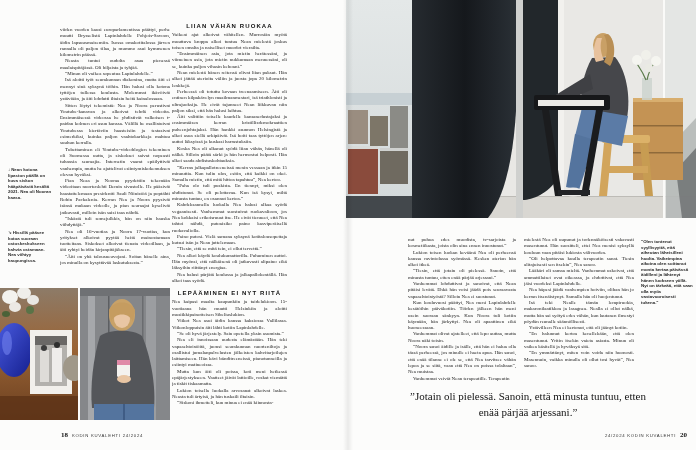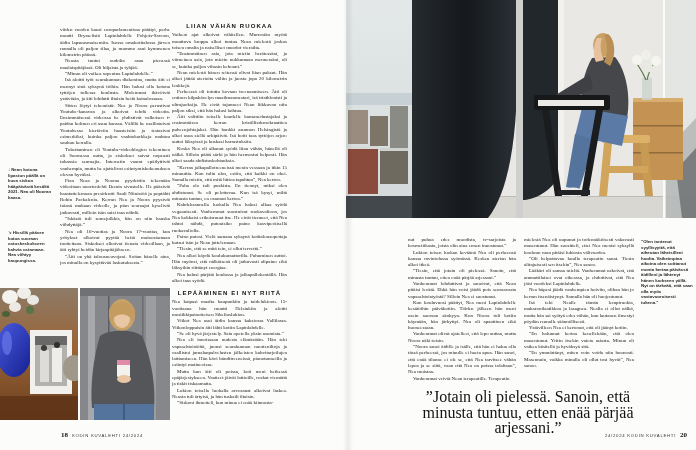--- a/index.html
+++ b/index.html
@@ -33,21 +33,21 @@
   
   .photo-cap-right{
     position:absolute;left:641px;top:239px;width:52px;
     font-family:"Liberation Sans","DejaVu Sans",sans-serif;
     font-size:4.4px;line-height:5.5px;font-weight:bold;color:#1d1d1d;text-align:left;
   }
   
   .pull-quote{
     position:absolute;left:400px;top:389px;width:252px;margin:0;
     font-family:"Liberation Serif","DejaVu Serif",serif;
-    font-size:16px;line-height:15.5px;text-align:center;color:#141414;
+    font-size:11px;line-height:15.5px;text-align:center;color:#141414;
   }
   
   .footer{
     position:absolute;bottom:11px;
     font-family:"Liberation Sans","DejaVu Sans",sans-serif;
     font-size:4.3px;letter-spacing:0.7px;color:#333;
   }
   .footer .pgnum{
     font-family:"Liberation Serif","DejaVu Serif",serif;
     font-size:7px;font-weight:bold;letter-spacing:0;color:#111;vertical-align:-0.5px;

